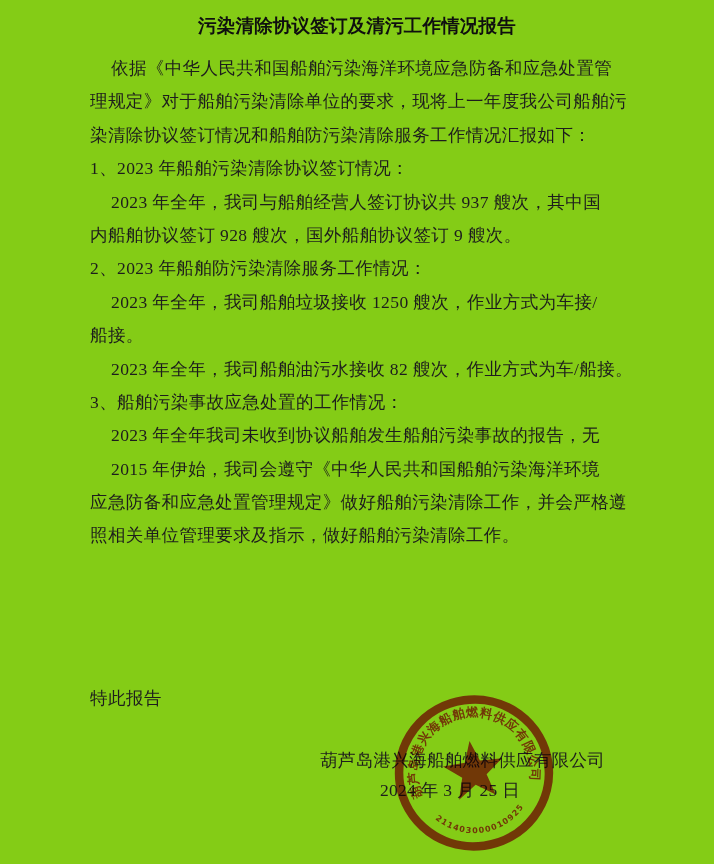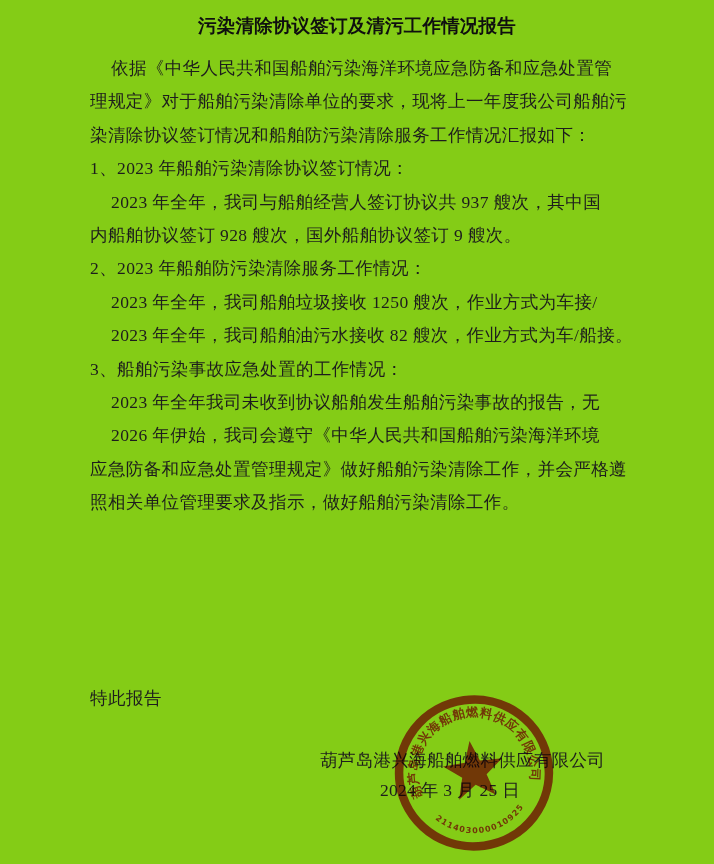--- a/index.html
+++ b/index.html
@@ -68,24 +68,25 @@
 
   <div class="doc-body">
     <div class="bline indent">依据《中华人民共和国船舶污染海洋环境应急防备和应急处置管</div>
     <div class="bline">理规定》对于船舶污染清除单位的要求，现将上一年度我公司船舶污</div>
     <div class="bline">染清除协议签订情况和船舶防污染清除服务工作情况汇报如下：</div>
     <div class="bline">1、2023 年船舶污染清除协议签订情况：</div>
     <div class="bline indent">2023 年全年，我司与船舶经营人签订协议共 937 艘次，其中国</div>
     <div class="bline">内船舶协议签订 928 艘次，国外船舶协议签订 9 艘次。</div>
     <div class="bline">2、2023 年船舶防污染清除服务工作情况：</div>
     <div class="bline indent">2023 年全年，我司船舶垃圾接收 1250 艘次，作业方式为车接/</div>
+    <div class="bline">船接。</div>
     <div class="bline indent">2023 年全年，我司船舶油污水接收 82 艘次，作业方式为车/船接。</div>
     <div class="bline">3、船舶污染事故应急处置的工作情况：</div>
     <div class="bline indent">2023 年全年我司未收到协议船舶发生船舶污染事故的报告，无</div>
-    <div class="bline indent">2026 年伊始，我司会遵守《中华人民共和国船舶污染海洋环境</div>
+    <div class="bline indent">2015 年伊始，我司会遵守《中华人民共和国船舶污染海洋环境</div>
     <div class="bline">应急防备和应急处置管理规定》做好船舶污染清除工作，并会严格遵</div>
     <div class="bline">照相关单位管理要求及指示，做好船舶污染清除工作。</div>
   </div>
 
   <div class="closing">特此报告</div>
 
   <div class="sig-company">葫芦岛港兴海船舶燃料供应有限公司</div>
   <div class="sig-date">2024 年 3 月 25 日</div>
 
   <svg class="stamp" viewBox="0 0 162 162" xmlns="http://www.w3.org/2000/svg">

